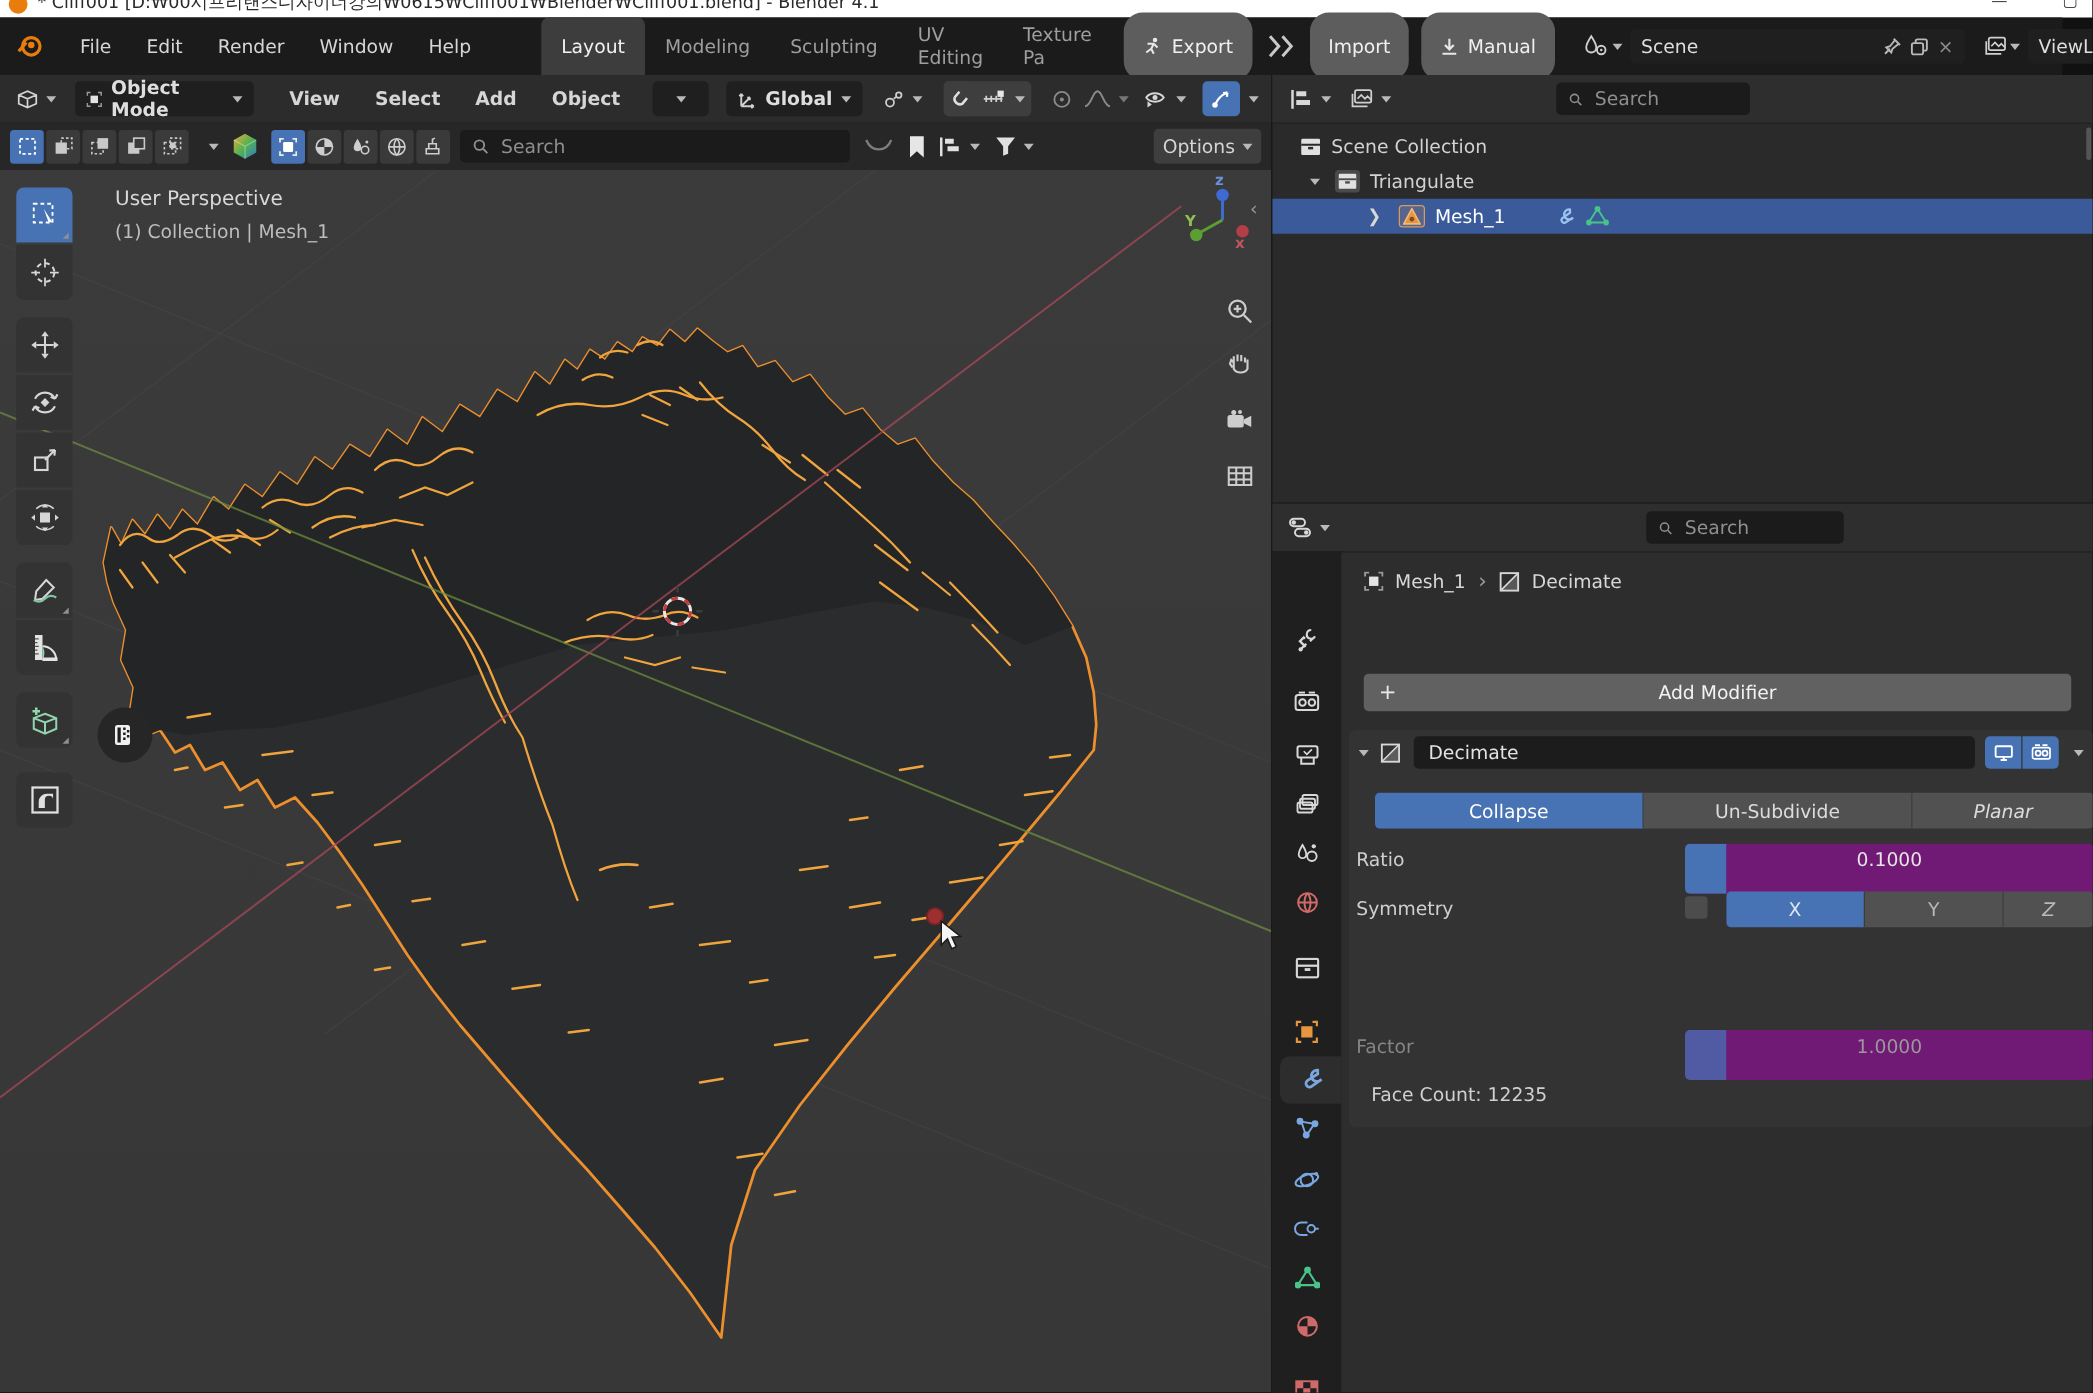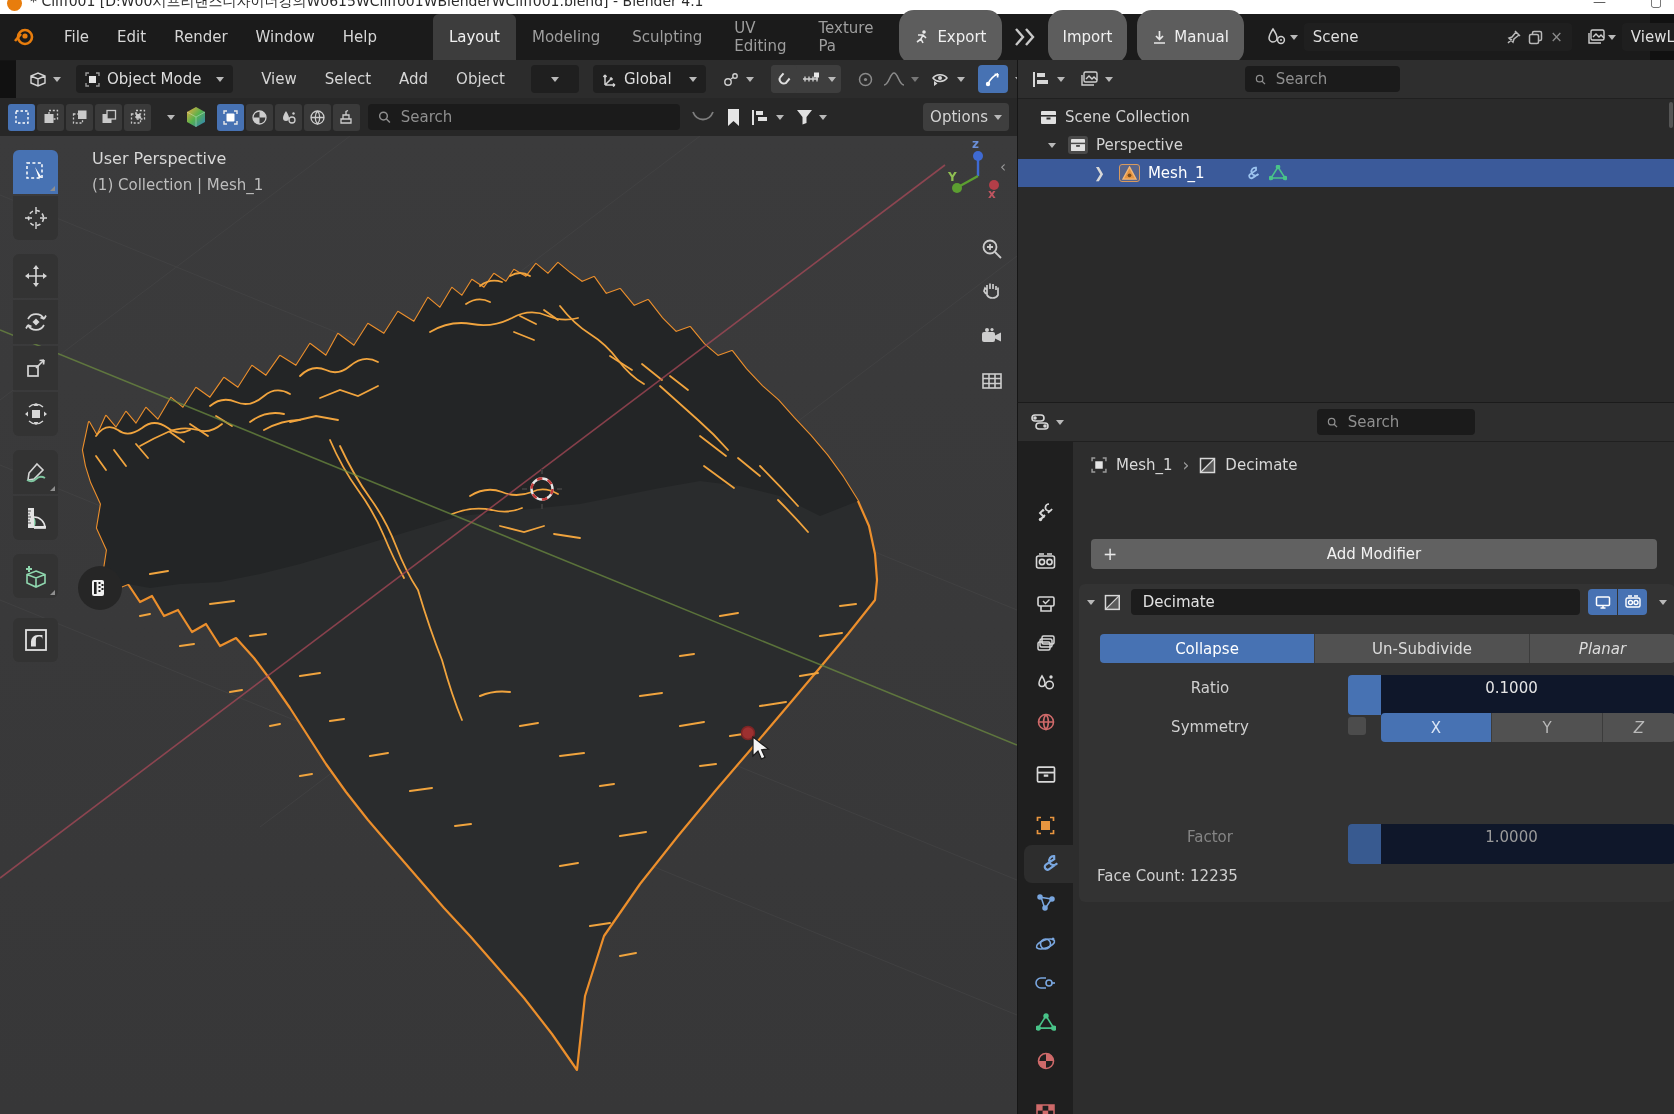--- a/index.html
+++ b/index.html
@@ -30,21 +30,21 @@
   .wstab{padding:0 16px;display:flex;align-items:center;color:#9e9e9e;}
   .wstab.active{background:#3d3d3d;color:#f1f1f1;border-radius:6px 6px 0 0;}
   .pill{height:30px;border-radius:15px;background:#5d5d5d;color:#f0f0f0;display:flex;
         align-items:center;gap:7px;padding:12px 15px;margin-left:10px;}
   .dd-dark{height:28px;background:#1f1f1f;border-radius:4px;display:flex;align-items:center;
            gap:7px;padding:0 9px;}
   #scenegrp{margin-left:22px;}
   #vlgrp{margin-left:14px;flex:1;}
 
   
-  #vphdr{left:16px;top:60px;width:1017px;height:38px;background:#2c2c2c;border-bottom:1px solid #1f1f1f;}
+  #vphdr{left:0;top:60px;width:1017px;height:38px;background:#2c2c2c;border-bottom:1px solid #1f1f1f;font-weight:bold;}
   #toolrow{left:0;top:98px;width:1017px;height:38px;background:#272727;border-bottom:1px solid #1c1c1c;}
   .hbtn{height:28px;display:flex;align-items:center;gap:6px;padding:0 7px;border-radius:4px;color:#d4d4d4;}
   .hbtn.raised{background:#3e3e3e;}
   .hbtn.blue{background:#4772b3;}
   .sq27{width:27px;height:27px;border-radius:3px;background:#3a3a3a;display:flex;
         align-items:center;justify-content:center;}
   .sq27.on{background:#4772b3;}
   .searchbox{height:26px;background:#1b1b1b;border-radius:4px;display:flex;align-items:center;
              gap:8px;padding:0 10px;}
 
@@ -83,23 +83,23 @@
   .ptab{position:absolute;left:0;width:55px;height:38px;display:flex;align-items:center;justify-content:center;}
   .ptab.active{background:#2d2d2d;border-radius:8px 0 0 8px;left:6px;width:49px;}
   #pmain{position:absolute;left:55px;top:38px;width:602px;height:674px;}
   .crumb{color:#d8d8d8;}
   .crumb-sep{color:#9a9a9a;margin:0 10px;font-size:17px;}
   #addmod{left:18px;top:98px;width:566px;height:30px;background:#616161;border-radius:4px;
           color:#f2f2f2;display:flex;align-items:center;justify-content:center;position:absolute;}
   #addmod .plus{position:absolute;left:12px;font-size:17px;color:#e8e8e8;}
   #modpanel{position:absolute;left:6px;top:143px;width:596px;height:318px;background:#333333;border-radius:6px;}
   .prow{position:absolute;left:0;width:596px;height:30px;}
-  .plabel{position:absolute;right:340px;top:0;width:250px;text-align:center;color:#cfcfcf;line-height:30px;}
+  .plabel{position:absolute;right:340px;top:0;width:250px;text-align:left;color:#cfcfcf;line-height:30px;}
   .plabel.dis{color:#858585;}
-  .slider{position:absolute;left:269px;top:2px;width:327px;height:40px;background:#0f172a;border-radius:4px;overflow:hidden;}
+  .slider{position:absolute;left:269px;top:2px;width:327px;height:40px;background:#701a75;border-radius:4px;overflow:hidden;}
   .slider .fill{position:absolute;left:0;top:0;bottom:0;width:33px;background:#4772b3;}
   .slider .val{position:absolute;left:0;right:0;text-align:center;line-height:26px;color:#e6e6e6;}
   .slider.dis .val{color:#9a9a9a;}
   .checkbox{position:absolute;left:269px;top:5px;width:18px;height:18px;background:#4c4c4c;border-radius:3px;}
   .seg{position:absolute;height:29px;display:flex;border-radius:4px;overflow:hidden;text-align:center;}
   .seg .opt{display:flex;align-items:center;justify-content:center;background:#515151;color:#dcdcdc;border-right:1px solid #3c3c3c;}
   .seg .opt:last-child{border-right:none;font-style:italic;}
   .seg .opt.on{background:#4772b3;color:#fff;}
   .darkfield{background:#1c1c1c;border-radius:4px;}
   #facecount{position:absolute;left:18px;top:283px;color:#d0d0d0;}
@@ -674,21 +674,21 @@
 
   <div class="orow">
     <span class="chev" style="margin-left:30px;"></span>
     <span style="margin-left:12px;background:#4a4a4a;border-radius:3px;padding:2px 2px;display:inline-flex;">
       <svg width="16" height="14" viewBox="0 0 17 15">
           <rect x="1" y="1" width="15" height="13" rx="1" fill="#e0e0e0"></rect>
           <rect x="1" y="5" width="15" height="1.6" fill="#4a4a4a"></rect>
           <rect x="6.5" y="7.5" width="4" height="2" fill="#4a4a4a"></rect>
         </svg>
     </span>
-    <span class="lbl">Perspective</span>
+    <span class="lbl">Triangulate</span>
   </div>
 
   <div class="orow sel">
     <span style="margin-left:76px;color:#d8d8d8;font-size:13px;transform:scaleY(1.1);">❯</span>
     <span style="margin-left:14px;background:#c98c5233;border:1px solid #d89a5f;border-radius:3px;padding:1px 2px;display:inline-flex;">
       <svg width="15" height="14" viewBox="0 0 16 15">
           <path d="M8 1 L15 14 L1 14 Z" fill="#e8953f"></path>
           <path d="M8 1 L15 14 L1 14 Z" fill="none" stroke="#f3b878" stroke-width="1.4"></path>
           <circle cx="8" cy="10" r="2" fill="#7a4c1e"></circle>
         </svg>

